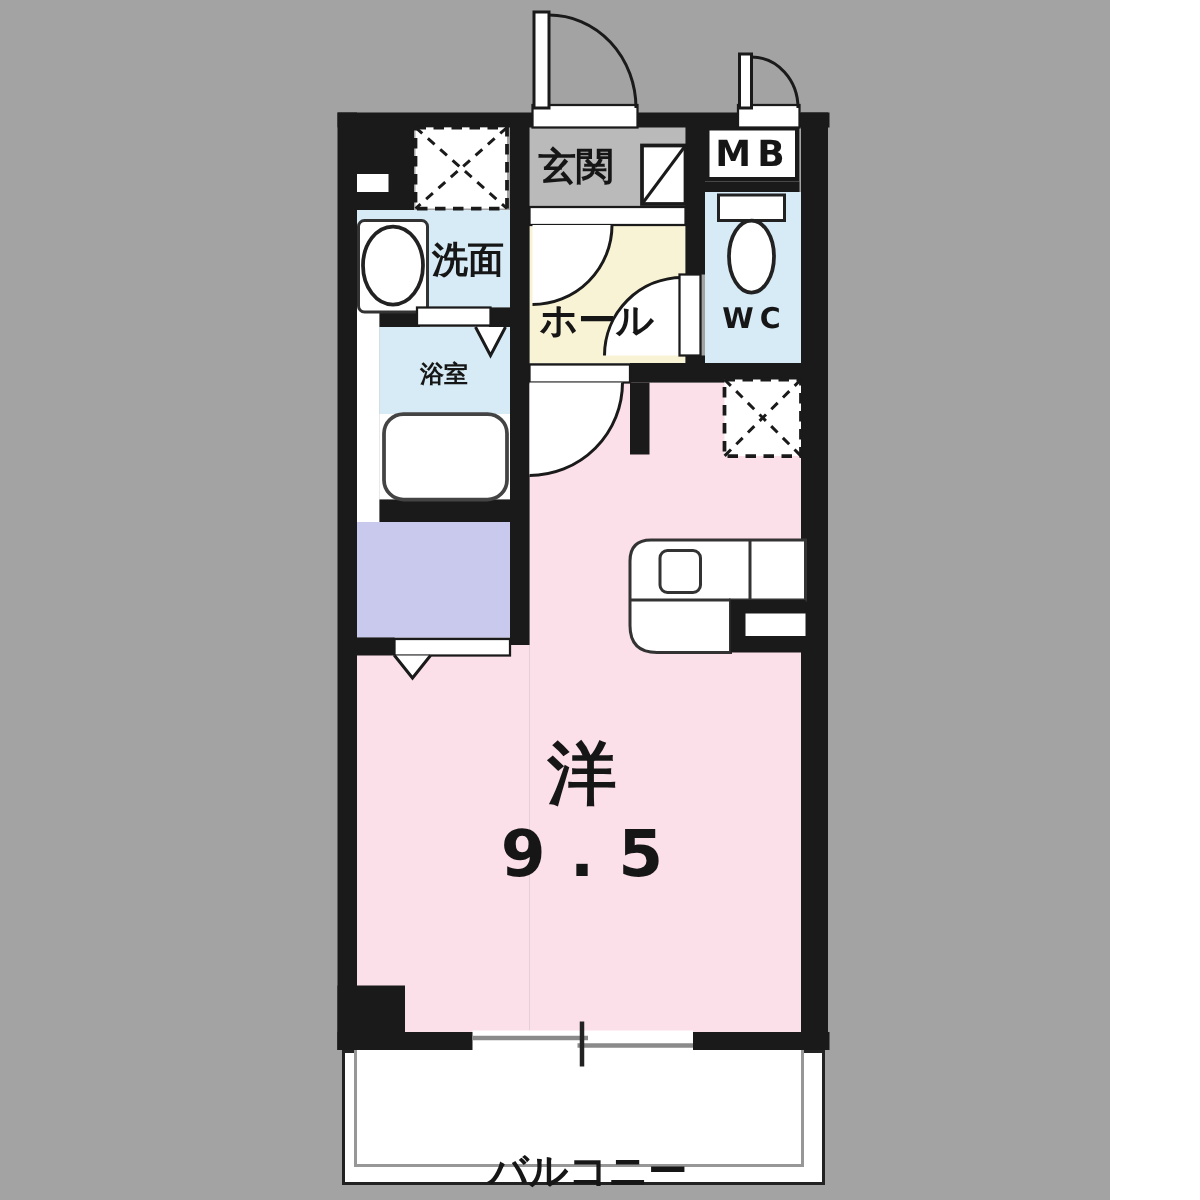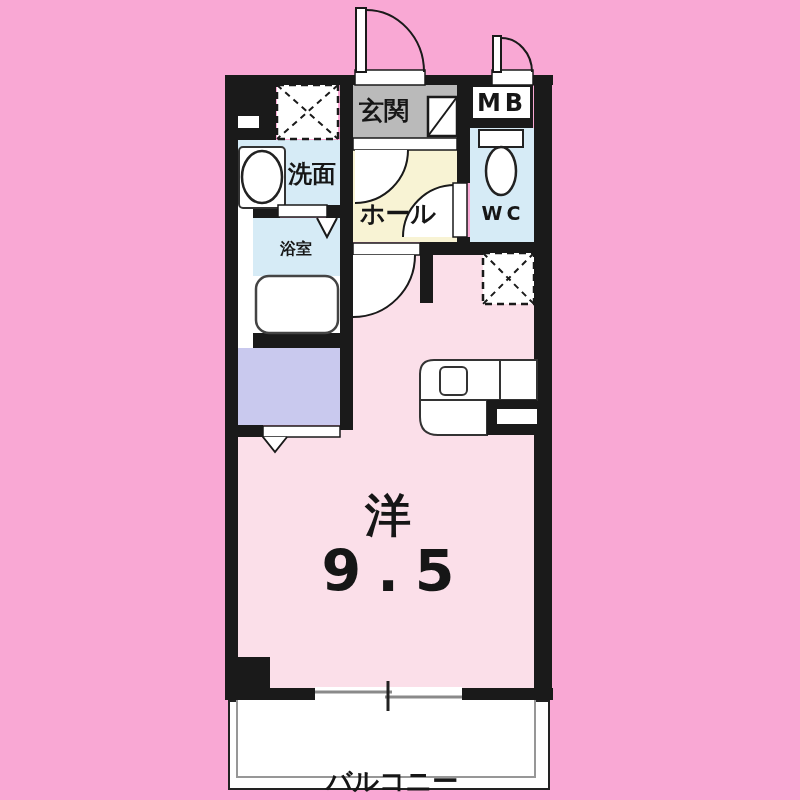--- a/index.html
+++ b/index.html
@@ -1,16 +1,16 @@
 <!DOCTYPE html>
 <html style="--wall: #1a1a1a; --genkan-floor: #bababa; --hall-floor: #f8f3d4; --wet-area-floor: #d6ebf6; --closet-floor: #c9c9ee; --main-room-floor: #fbdfe9; --balcony-floor: #ffffff;"><head>
 <meta charset="utf-8">
 <style>
   html,body{margin:0;padding:0;background:#fff;}
-  #stage{position:relative;width:800px;height:800px;background:#f9a8d4;overflow:hidden;
+  #stage{position:relative;width:740px;height:800px;background:#a3a3a3;overflow:hidden;
          font-family:"DejaVu Sans","Liberation Sans",sans-serif;}
   .room{position:absolute;}
   .wall{position:absolute;background:var(--wall,#1a1a1a);}
   .lbl{position:absolute;transform:translate(-50%,-50%);font-weight:bold;color:#161616;
        white-space:nowrap;text-align:center;line-height:1.2;}
   .balcony-outer{position:absolute;left:228px;top:700px;width:322px;height:90px;
        border:2px solid #222;background:#fff;box-sizing:border-box;}
   .balcony-inner{position:absolute;left:236px;top:700px;width:300px;height:78px;
        border:2px solid #979797;border-top:none;box-sizing:border-box;background:#fff;}
   svg{position:absolute;left:0;top:0;}
@@ -114,16 +114,16 @@
     <line x1="388" y1="681" x2="388" y2="711" stroke="#222" stroke-width="3"></line>
   </svg>
 
   <div class="lbl" style="left:384px;top:111px;font-size:25px;">玄関</div>
   <div class="lbl" style="left:398px;top:214px;font-size:25px;">ホール</div>
   <div class="lbl" style="left:312px;top:174px;font-size:24px;text-align:center;">洗面</div>
   <div class="lbl" style="left:296px;top:249px;font-size:16px;">浴室</div>
   <div class="lbl" style="left:503px;top:213px;font-size:19px;letter-spacing:4px;">WC</div>
   <div class="lbl" style="left:502px;top:103px;font-size:24px;letter-spacing:4px;text-align:right;">MB</div>
   <div class="lbl" style="left:388px;top:516px;font-size:46px;">洋</div>
-  <div class="lbl" style="left:396px;top:571px;font-size:57px;letter-spacing:16px;">9.5</div>
+  <div class="lbl" style="left:396px;top:571px;font-size:43px;letter-spacing:16px;">9.5</div>
   <div class="lbl" style="left:392px;top:740px;font-size:26px;margin-top:42px;">バルコニー</div>
 
 </div>
 
 </body></html>

